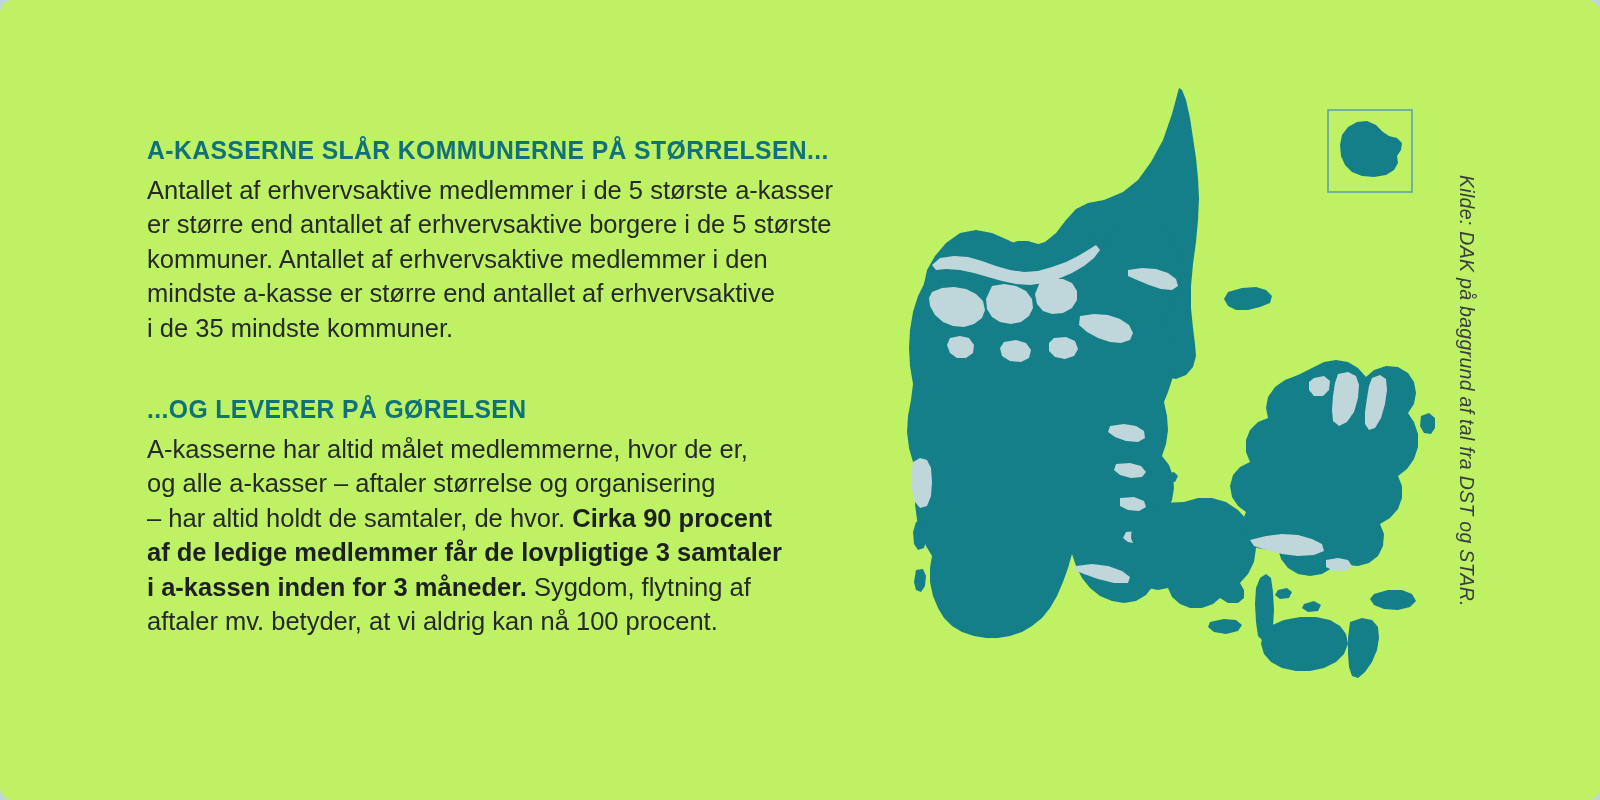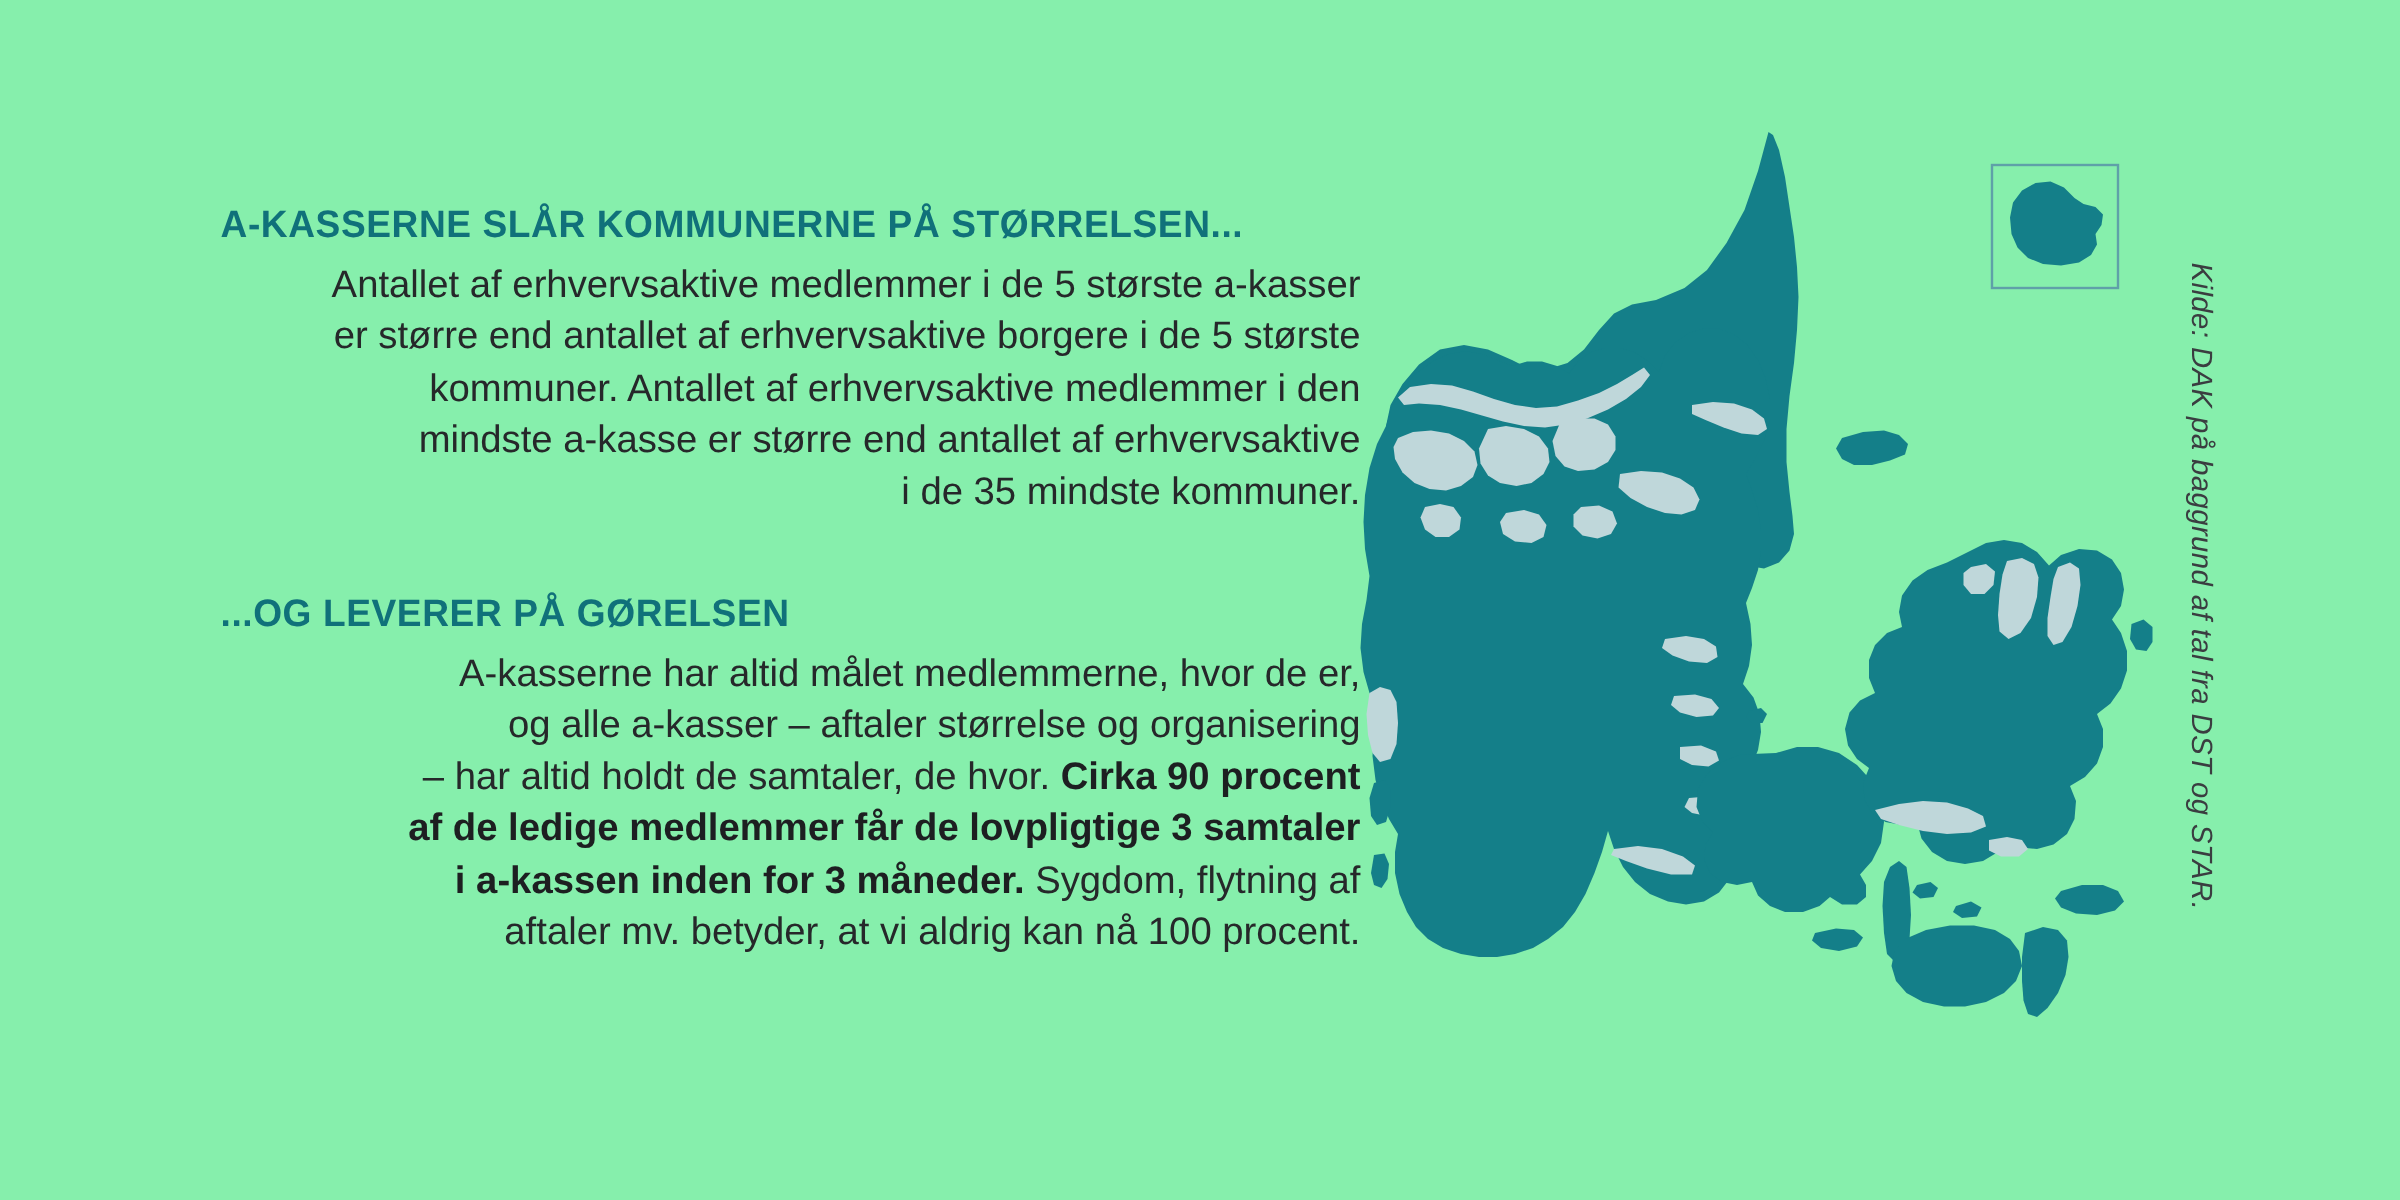--- a/index.html
+++ b/index.html
@@ -11,21 +11,22 @@
     height: 800px;
     overflow: hidden;
     background: #bfd7da;
     font-family: "Liberation Sans", "DejaVu Sans", sans-serif;
   }
 
   #canvas {
     position: relative;
     width: 1600px;
     height: 800px;
-    background: #86efac;
+    background: #bef264;
+    border-radius: 13px;
   }
 
   
   .text-column {
     position: absolute;
     left: 147px;
     top: 138px;
     width: 760px;
   }
 
@@ -46,21 +47,20 @@
     transform-origin: left center;
   }
 
   .block-body {
     font-family: "Liberation Sans", "DejaVu Sans", sans-serif;
     font-size: 25.5px;
     line-height: 34.5px;
     color: #26282a;
     font-weight: 400;
     margin: 0;
-    text-align: right;
   }
   .block-body .ln { display: block; white-space: nowrap; }
   .block-body b, .block-body .em { font-weight: 700; color: #1d1f21; }
 
   
   .map-wrap {
     position: absolute;
     left: 880px;
     top: 70px;
     width: 580px;

